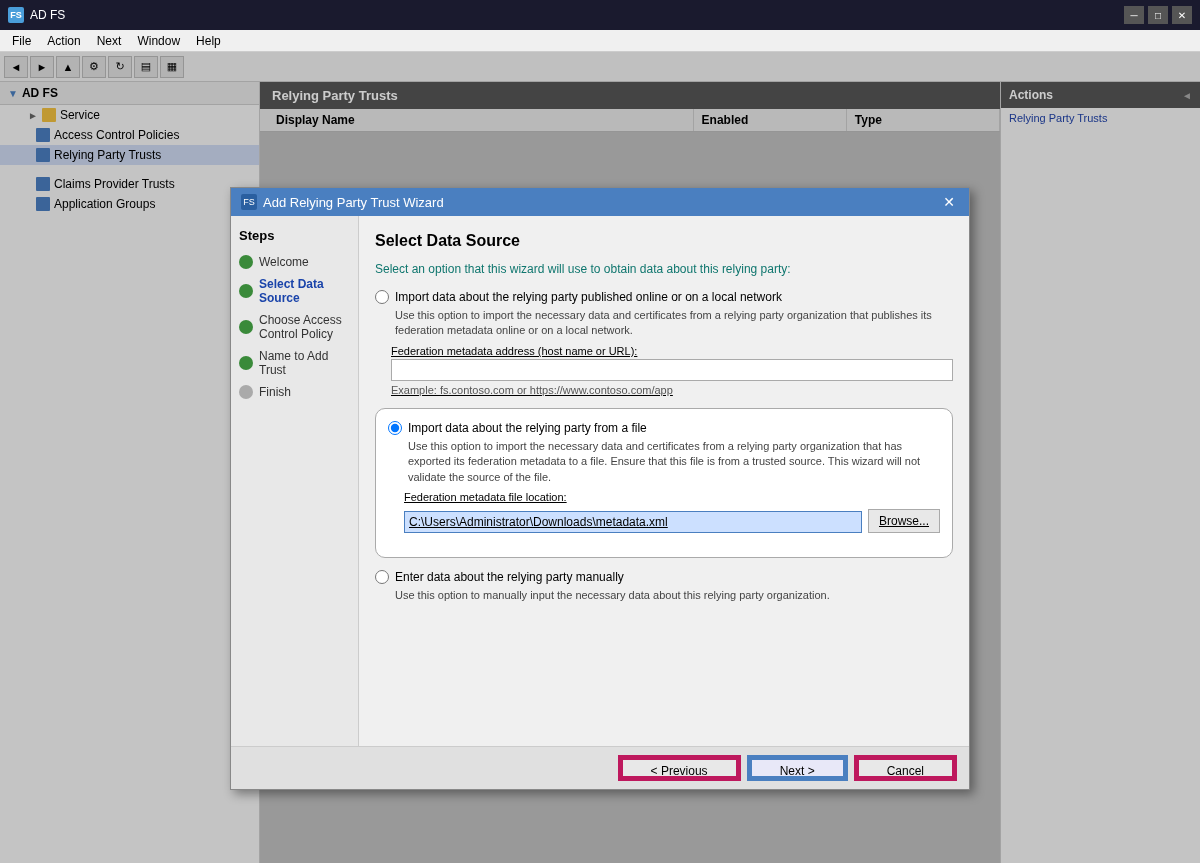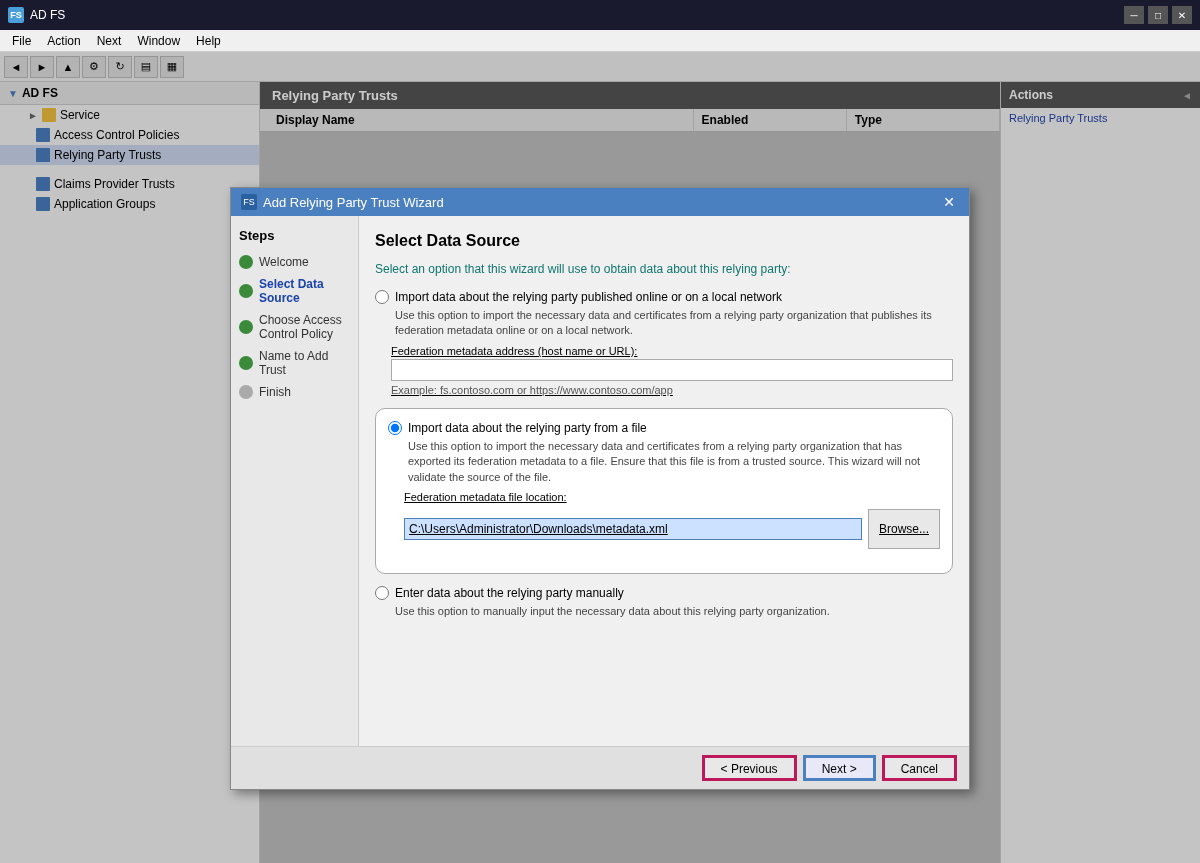--- a/index.html
+++ b/index.html
@@ -79,27 +79,27 @@
     .radio-input { width: 14px; height: 14px; cursor: pointer; }
     .radio-label { font-size: 12px; font-weight: normal; cursor: pointer; }
     .radio-desc { font-size: 11px; color: #444; margin-left: 20px; margin-bottom: 6px; line-height: 1.4; }
     .radio-field-group { margin-left: 16px; margin-top: 4px; text-decoration: underline; }
     .field-label { font-size: 11px; margin-bottom: 2px; }
     .text-input { width: 100%; height: 22px; border: 1px solid #aaa; padding: 2px 4px; font-size: 12px; background: white; }
     .field-example { font-size: 11px; color: #555; margin-top: 3px; }
 
     
     .highlighted-section { background: white; border: 1px solid #aaa; border-radius: 10px; padding: 12px; margin-bottom: 12px; }
-    .inline-field-row { display: flex; gap: 6px; align-items: center; margin-top: 6px; }
+    .inline-field-row { display: flex; gap: 6px; align-items: flex-end; margin-top: 6px; }
     .inline-field-row .text-input { flex: 1; background: #cce0ff; border-color: #4a7fc0; }
-    .browse-btn { padding: 2px 10px; height: 40px; background: #e8e8e8; border: 1px solid #aaa; cursor: pointer; font-size: 12px; white-space: nowrap; }
+    .browse-btn { padding: 2px 10px; height: 24px; background: #e8e8e8; border: 1px solid #aaa; cursor: pointer; font-size: 12px; white-space: nowrap; }
 
     
     .dialog-footer { background: #e0e0e0; border-top: 1px solid #ccc; padding: 8px 12px; display: flex; justify-content: flex-end; gap: 6px; align-items: center; }
-    .footer-btn { padding: 4px 16px; height: 26px; background: #e8e8e8; border: 3px solid #be185d; cursor: pointer; font-size: 12px; }
+    .footer-btn { padding: 4px 28px; height: 26px; background: #e8e8e8; border: 5px solid #be185d; cursor: pointer; font-size: 12px; }
     .footer-btn.primary { background: #e8e8f8; border-color: #4a7fc0; }
 
     .scrollbar-area { flex: 1; background: #c0c0c0; }
 
     .expand-arrow { color: #aaa; cursor: pointer; font-size: 10px; }
   </style>
 </head>
 <body>
 
 <div class="title-bar">

